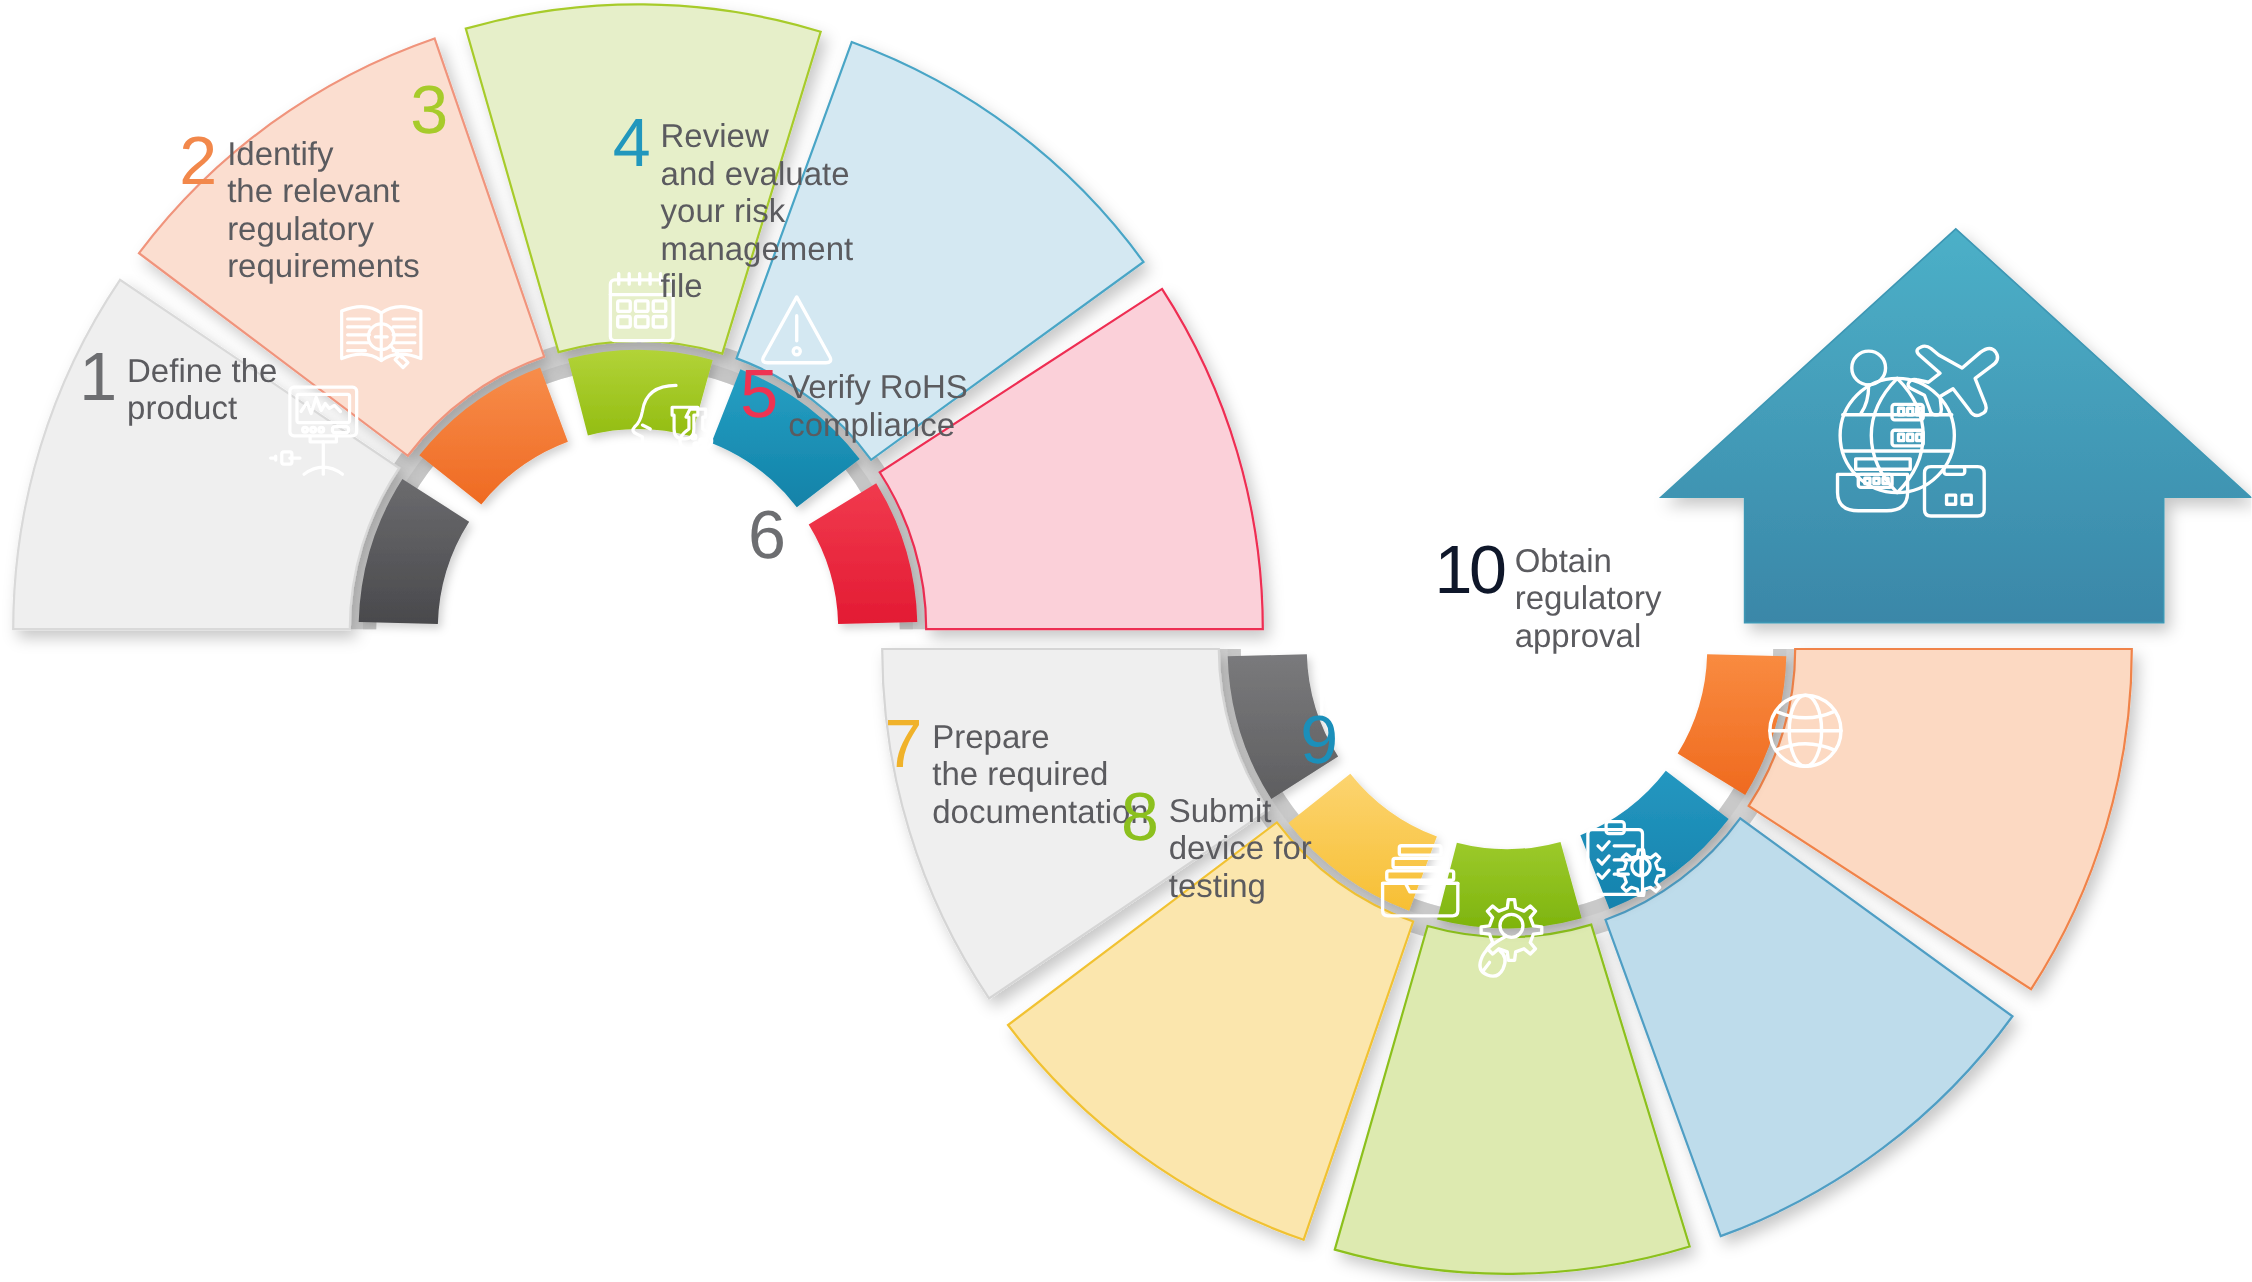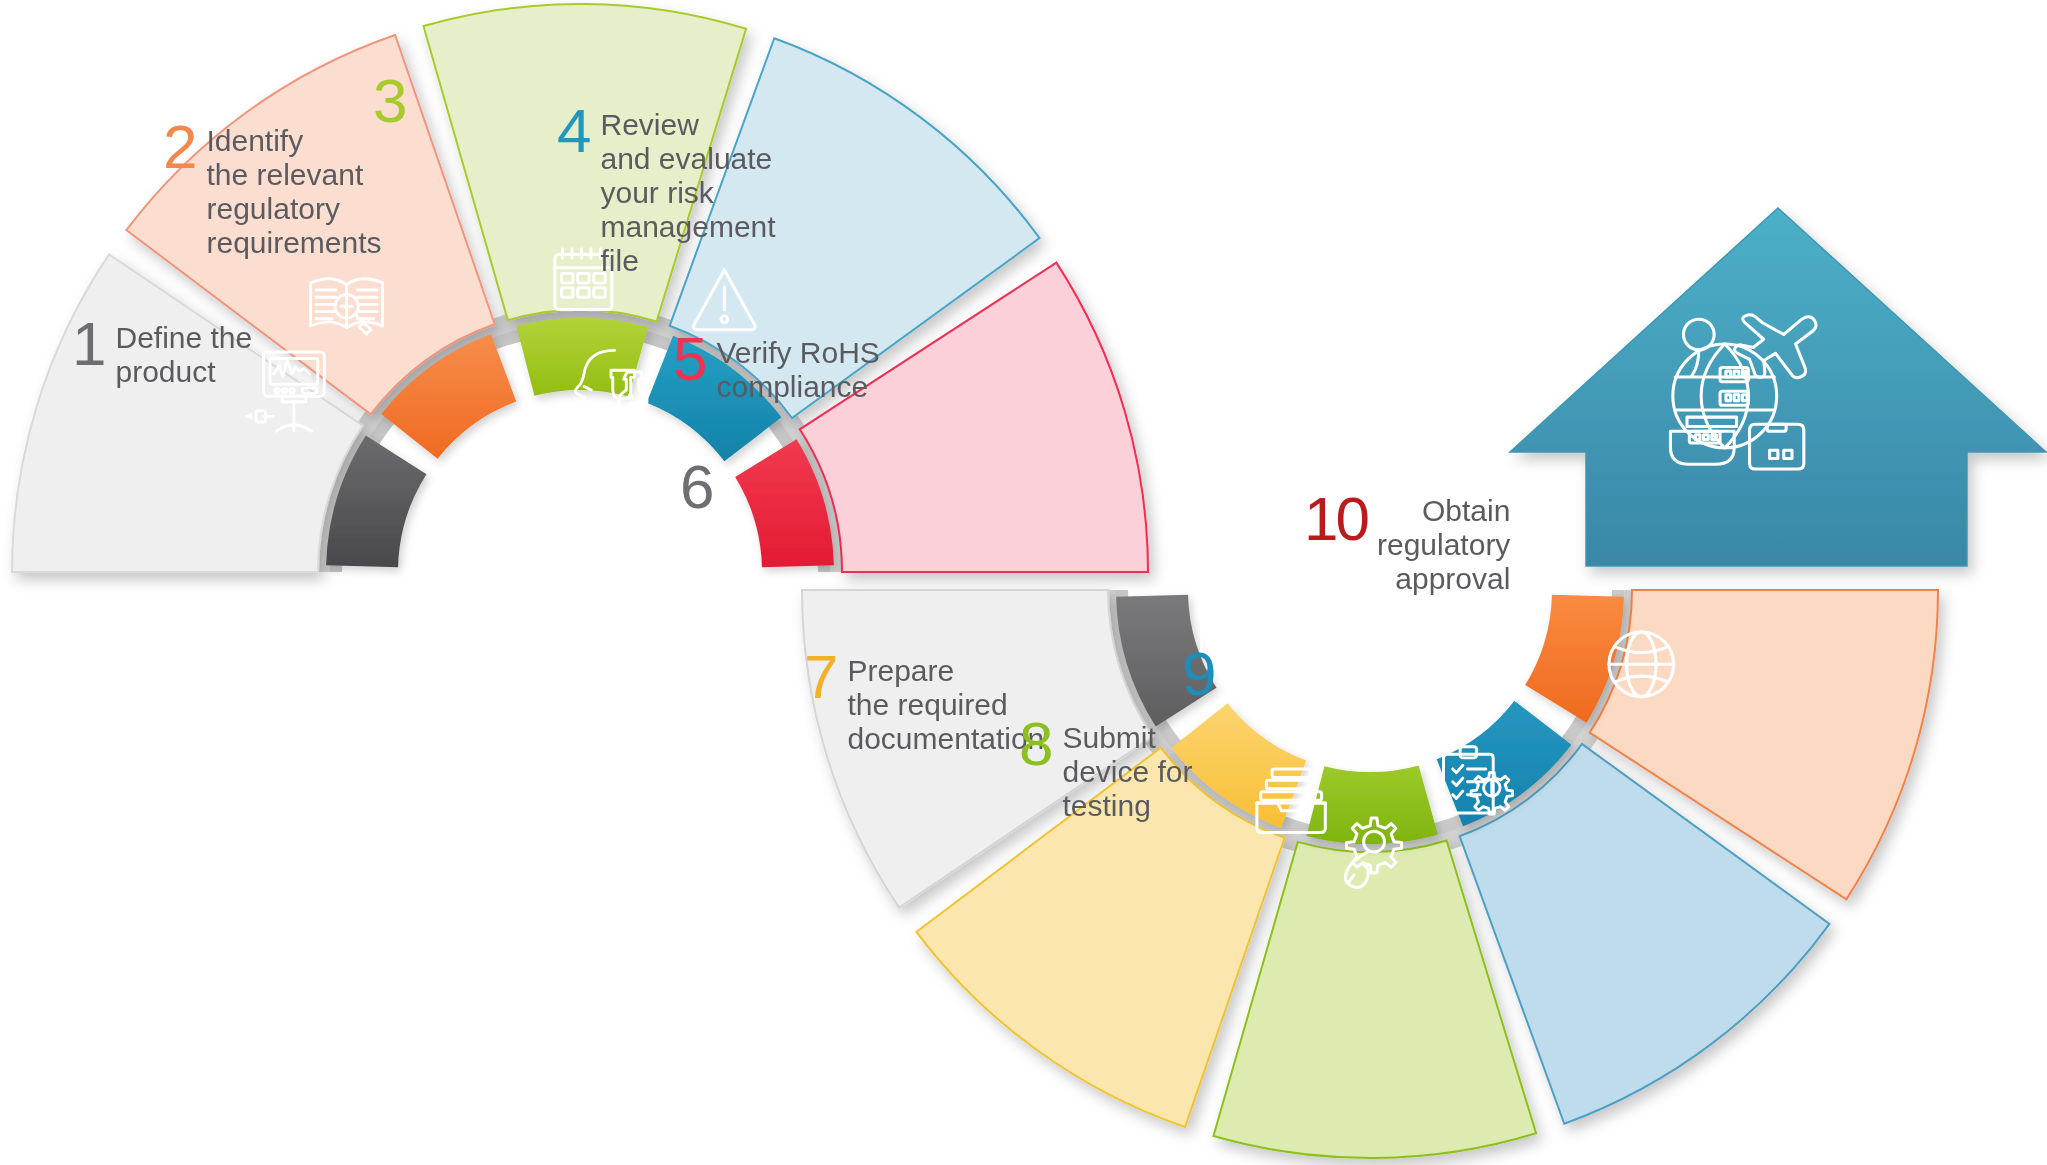--- a/index.html
+++ b/index.html
@@ -4,21 +4,21 @@
 <style>
   html,body{margin:0;padding:0;background:#ffffff;}
   body{width:2047px;height:1165px;overflow:hidden;
        font-family:"Liberation Sans","DejaVu Sans",sans-serif;}
   #stage{position:relative;width:2047px;height:1165px;background:#fff;}
   svg#art{position:absolute;left:0;top:0;width:2047px;height:1165px;display:block;}
   .lbl{position:absolute;display:flex;align-items:flex-start;gap:10px;}
   .num{font-size:62px;line-height:0.92;font-weight:400;letter-spacing:-1px;}
   .num.wide{letter-spacing:-3px;}
   .txt{font-size:30px;line-height:1.13;color:#5b5b5f;padding-top:6px;}
-  .txt.tight{padding-top:4px;text-align:right;}
+  .txt.tight{padding-top:4px;}
   .sh{filter:url(#softshadow);}
 </style>
 </head>
 <body>
 
 <div id="stage">
 
   <svg id="art" viewBox="0 0 2047 1165">
     <defs>
       <filter id="softshadow" x="-25%" y="-25%" width="160%" height="160%">
@@ -289,19 +289,19 @@
     <span class="txt" style="white-space:pre-line">Submit
 device for
 testing</span>
   </div>
 
   <div class="lbl" style="left:1182px;top:645px;width:250px;">
     <span class="num" style="color:#1b8fba">9</span>
   </div>
 
   <div class="lbl" style="left:1304px;top:490px;width:230px;">
-    <span class="num wide" style="color:#b91c1c">10</span>
+    <span class="num wide" style="color:#0f172a">10</span>
     <span class="txt tight" style="white-space:pre-line">Obtain
 regulatory
 approval</span>
   </div>
 
 </div>
 
 </body></html>

